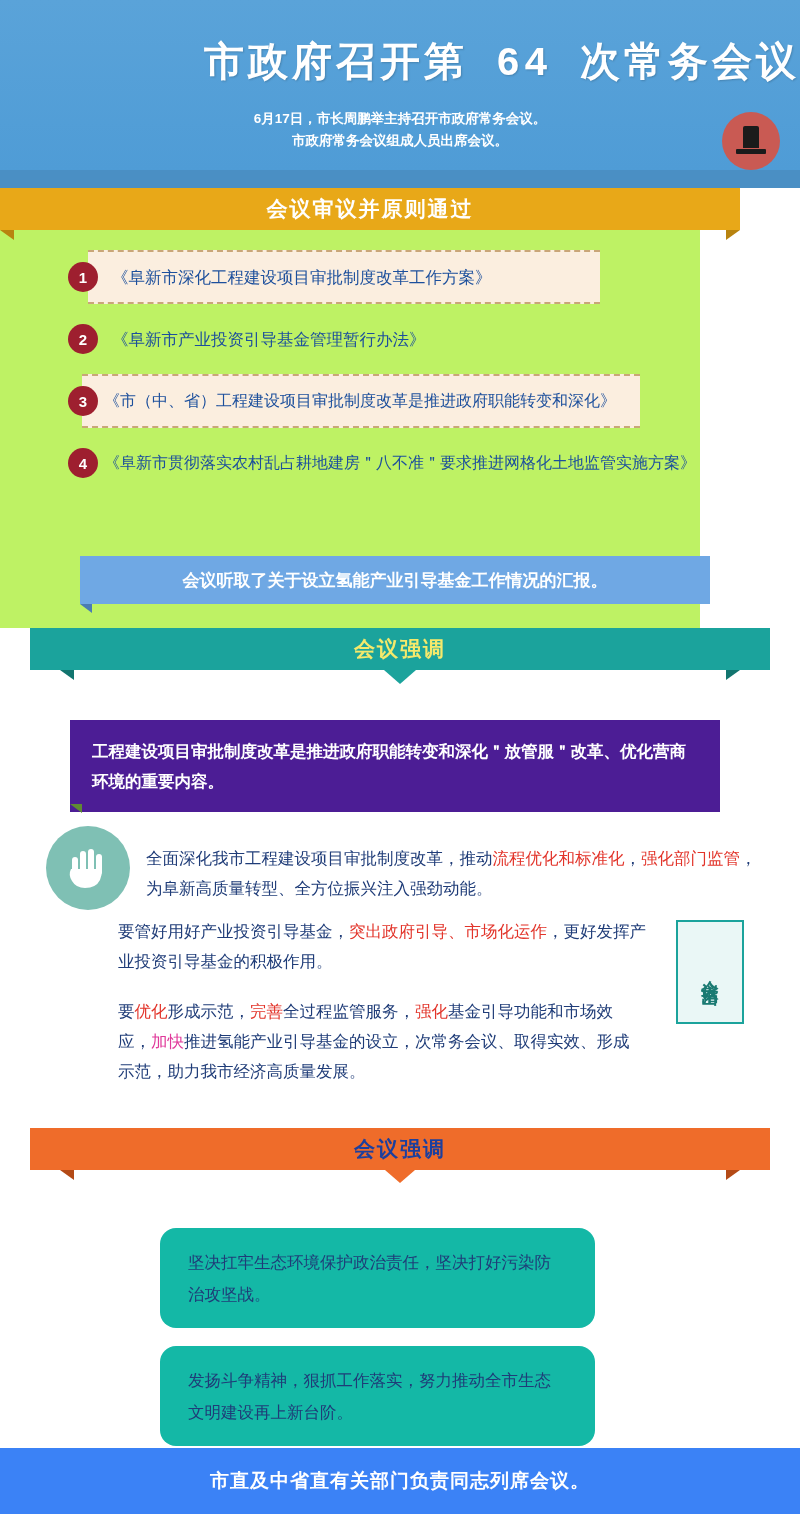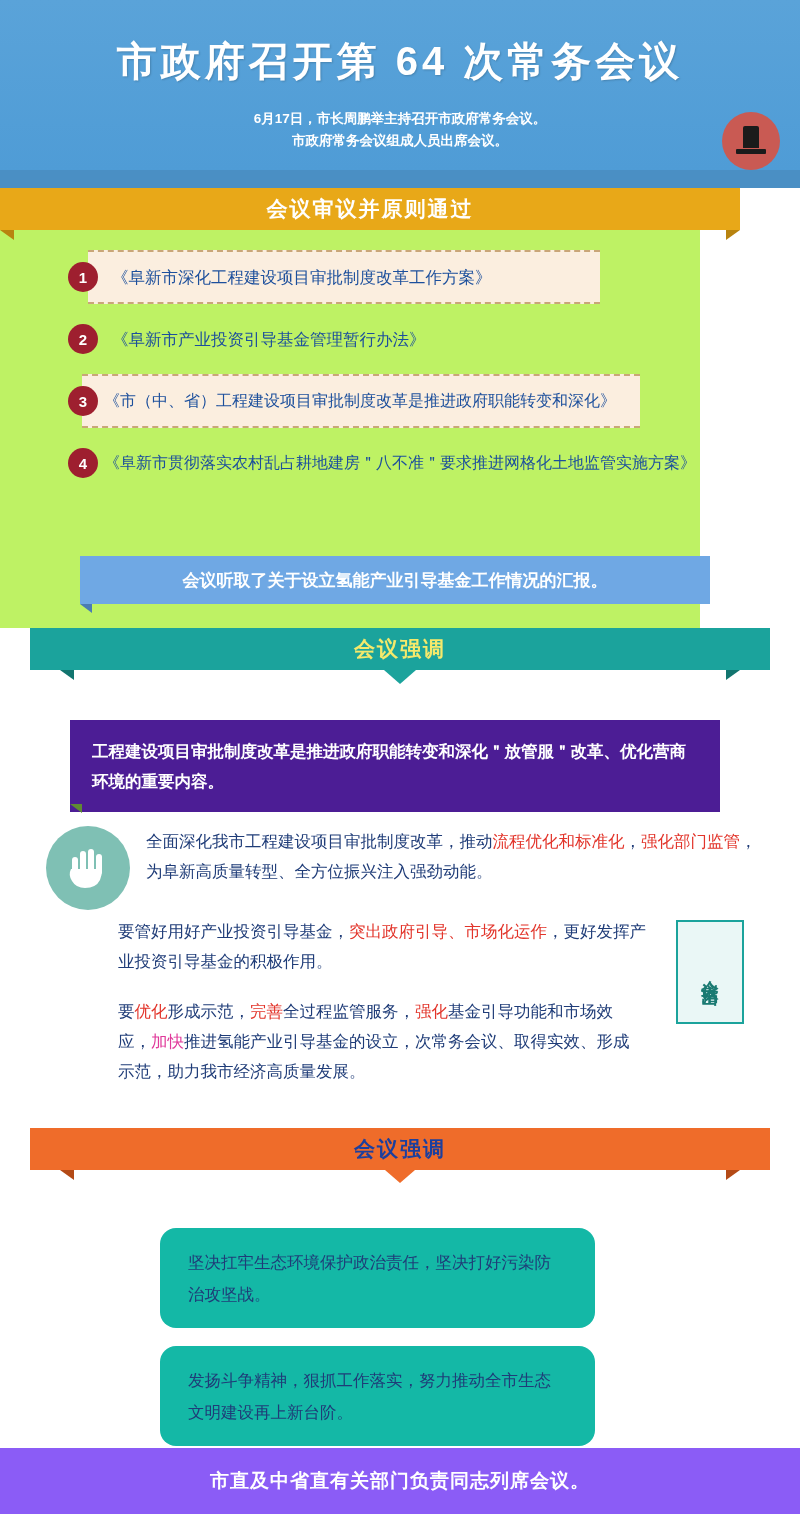--- a/index.html
+++ b/index.html
@@ -26,22 +26,22 @@
     height: 170px;
     background: #55a0d8;
     background: linear-gradient(180deg, #5aa3d9 0%, #4f9cd6 100%);
     overflow: hidden;
   }
   .header-title {
     position: absolute;
     top: 34px;
     left: 0;
     width: 800px;
-    text-align: center;
-    font-family: Liberation Sans, sans-serif;
+    text-align: right;
+    font-family: Liberation Mono, monospace;
     font-size: 40px;
     font-weight: bold;
     color: #ffffff;
     letter-spacing: 4px;
     text-shadow: 1px 1px 2px rgba(0,0,0,0.18);
   }
   .header-sub {
     position: absolute;
     top: 108px;
     left: 0;
@@ -297,21 +297,21 @@
     justify-content: center;
   }
   .hand-circle svg { display: block; }
 
   .para {
     position: absolute;
     font-size: 16.5px;
     line-height: 30px;
     color: #1f3c78;
   }
-  .p1 { left: 146px; top: 198px; width: 620px; }
+  .p1 { left: 146px; top: 215px; width: 620px; }
   .p2 { left: 118px; top: 288px; width: 540px; }
   .p3 { left: 118px; top: 368px; width: 525px; }
 
   .hl-red { color: #e2342a; }
   .hl-pink { color: #e0399a; }
   .hl-orange { color: #e2342a; }
 
   .zhi-chu {
     position: absolute;
     right: 56px;
@@ -389,21 +389,21 @@
   .pb1 { top: 100px; }
   .pb2 { top: 218px; }
 
   
   .footer {
     position: absolute;
     top: 1448px;
     left: 0;
     width: 800px;
     height: 66px;
-    background: #8b5cf6;
+    background: #3b82f6;
     display: flex;
     align-items: center;
     justify-content: center;
     color: #ffffff;
     font-size: 19px;
     font-weight: bold;
     letter-spacing: 1px;
   }
 </style>
 </head>

